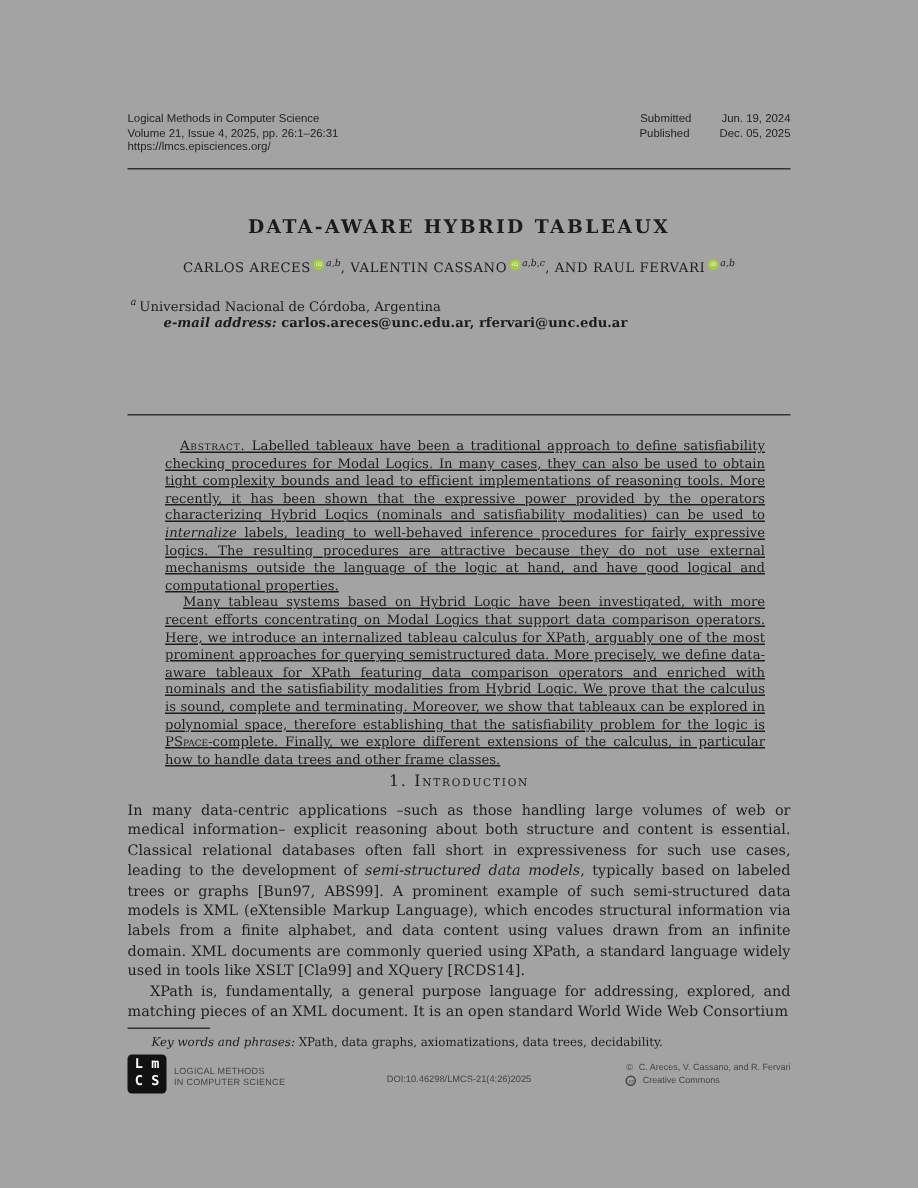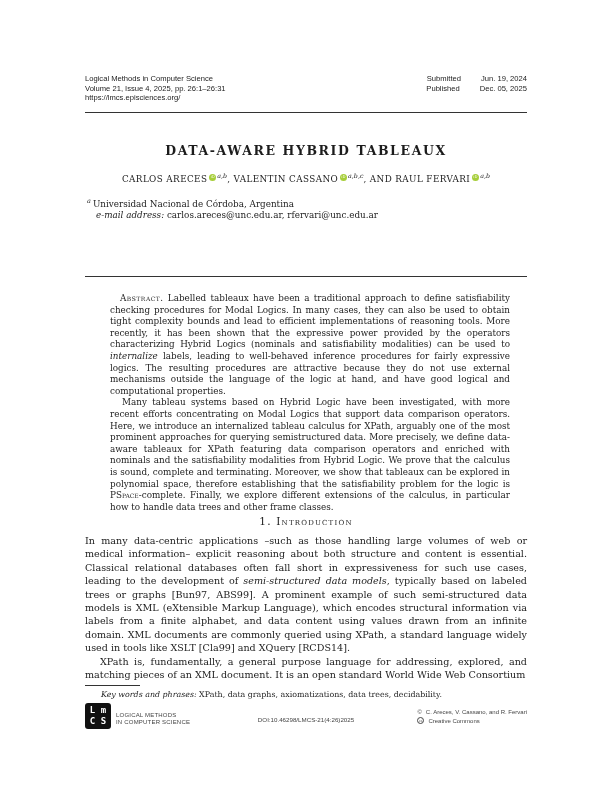--- a/index.html
+++ b/index.html
@@ -1,17 +1,17 @@
 <!DOCTYPE html>
 <html><head>
 <meta charset="utf-8">
 <style>
   html,body{margin:0;padding:0;background:#888;}
   .page{
-    position:relative;width:612px;height:792px;background:#ffffff;
+    position:relative;width:612px;height:792px;background:#a3a3a3;
     margin:0 auto;font-family:"DejaVu Serif","Liberation Serif",serif;
     color:#1c1c1c;overflow:hidden;
   }
   
   .hdr{position:absolute;left:85px;top:74px;width:442px;display:flex;justify-content:space-between;
        font-family:"Liberation Sans",sans-serif;font-size:7.6px;line-height:9.6px;color:#222;}
   .hdr-right{text-align:right;}
   .hdr-row{display:flex;gap:20px;justify-content:flex-end;}
   .rule1{position:absolute;left:85px;top:112px;width:442px;border-top:1px solid #333;}
   .rule2{position:absolute;left:85px;top:276px;width:442px;border-top:1px solid #333;}
@@ -22,27 +22,27 @@
            font-size:8.8px;letter-spacing:.4px;white-space:nowrap;}
   .orcid{display:inline-block;width:7px;height:7px;border-radius:50%;background:#A6CE39;
          vertical-align:1px;margin:0 1px 0 2px;position:relative;}
   .orcid::after{content:"iD";position:absolute;left:0;top:0;width:7px;height:7px;
          font-family:"Liberation Sans",sans-serif;font-size:3.6px;line-height:7px;color:#fff;text-align:center;}
   sup.au{font-size:6.3px;font-style:italic;vertical-align:4px;letter-spacing:0;}
   
   .affils{position:absolute;left:87px;top:196px;width:442px;font-size:8.8px;line-height:11px;}
   .aff{margin-bottom:7px;}
   .aff .mk{font-style:italic;font-size:6.5px;vertical-align:4px;margin-right:2px;}
-  .aff .email{margin-left:9px;}
+  .aff .email{margin-left:22px;font-weight:bold;}
   .aff .email .lbl{font-style:italic;}
   
   .abs{position:absolute;left:110px;top:293px;width:400px;font-size:8.8px;line-height:11.6px;
        text-align:justify;}
   .abs .lbl{font-variant:small-caps;letter-spacing:.5px;}
-  .abs p{margin:0;}
+  .abs p{margin:0;text-decoration:underline;}
   .abs p.first{text-indent:10px;}
   .abs p.second{text-indent:12px;}
   .it{font-style:italic;}
   .sc{font-variant:small-caps;}
   
   .sect{position:absolute;left:85px;top:515px;width:442px;text-align:center;
         font-variant:small-caps;font-size:10.5px;letter-spacing:1.2px;}
   .body{position:absolute;left:85px;top:534px;width:442px;font-size:9.6px;line-height:13.4px;
         text-align:justify;}
   .body p{margin:0;}

